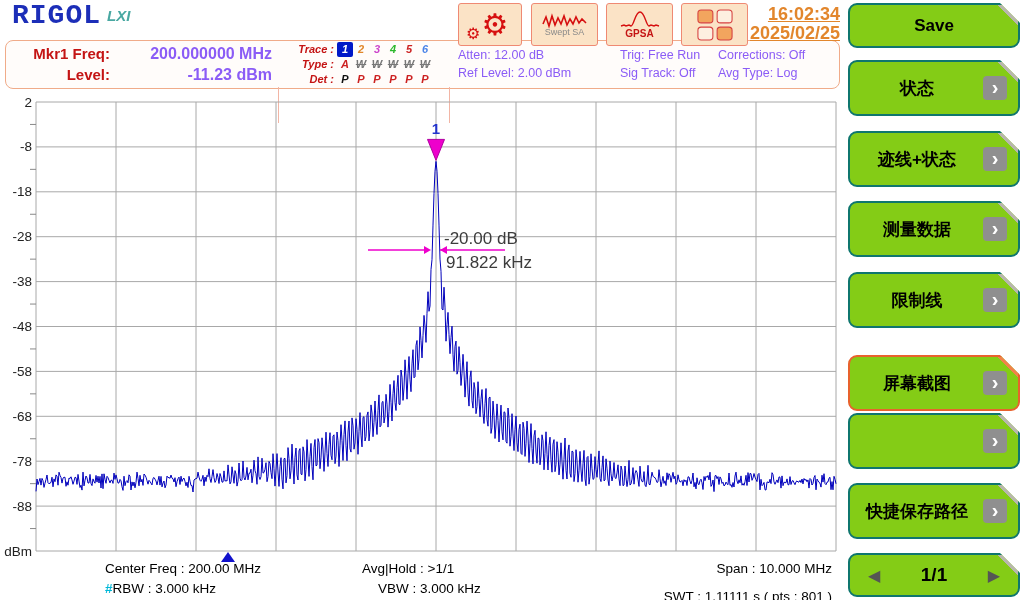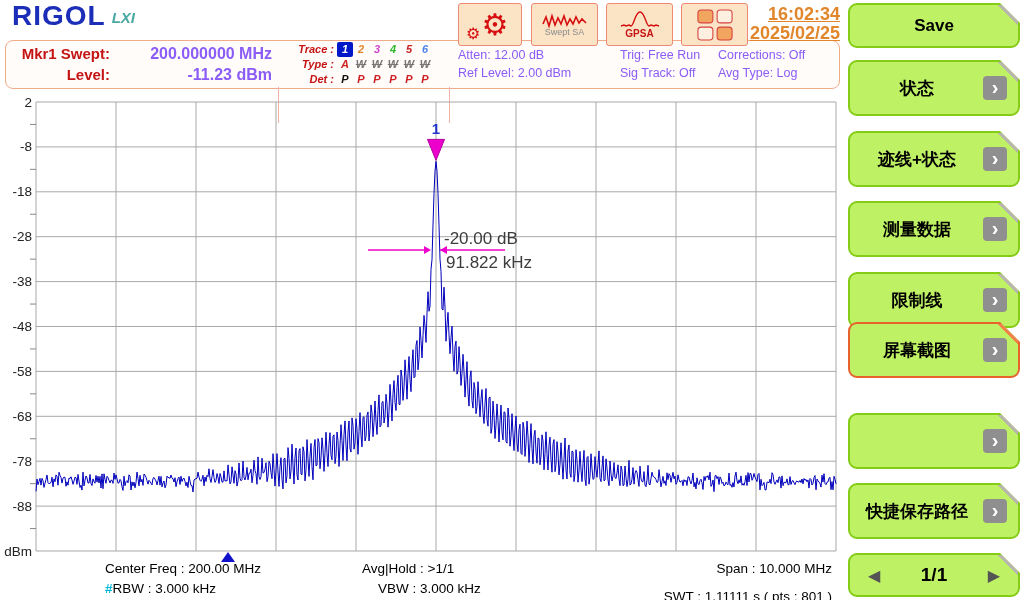--- a/index.html
+++ b/index.html
@@ -2,21 +2,21 @@
 <html><head>
 <meta charset="utf-8">
 <style>
   * { margin:0; padding:0; box-sizing:border-box; }
   html,body { width:1024px; height:600px; }
   body { position:relative; width:1024px; height:600px; background:#ffffff;
          font-family:"Liberation Sans", sans-serif; overflow:hidden; }
 
   
   .logo-wrap { position:absolute; left:12px; top:0px; }
-  .logo-main { font-family:Liberation Sans, sans-serif; font-weight:bold; font-size:28px;
+  .logo-main { font-family:Liberation Mono, monospace; font-weight:bold; font-size:28px;
                color:#1c2eb8; letter-spacing:1px; }
   .logo-lxi  { font-style:italic; font-weight:bold; font-size:15px; color:#49a8a2;
                margin-left:6px; position:relative; top:-2px; }
 
   
   .info-box { position:absolute; left:5px; top:40px; width:835px; height:49px;
               border:1px solid #f0ab89; border-radius:8px; background:#fffcfa; }
   .mkr-block { position:absolute; left:10px; top:43px; width:262px; height:42px; }
   .mkr-row { display:flex; height:21px; line-height:21px; }
   .mkr-lab { width:100px; text-align:right; color:#c41414; font-weight:bold; font-size:15px; }
@@ -46,21 +46,21 @@
   
   .chart-wrap { position:absolute; left:0; top:95px; width:845px; height:475px; }
 
   
   .sb-text { position:absolute; font-size:13.5px; color:#000; }
   .sb-cyan { color:#00b8d8; font-weight:bold; }
   .sb-right { text-align:right; }
 
   
   .side-btn { position:absolute; left:848px; width:172px; height:56px;
-              background:#bef264; border:2px solid #84cc16; border-radius:9px;
+              background:#84cc16; border:2px solid #0f766e; border-radius:9px;
               clip-path: polygon(0 0, calc(100% - 20px) 0, 100% 20px, 100% 100%, 0 100%); }
   .side-btn .fold { position:absolute; top:0; right:0; width:20px; height:20px;
               background:linear-gradient(to bottom left, #b9b6ae 50%, transparent 50.5%); }
   .side-btn.active { border-color:#e8622d; }
   .side-btn.active .fold { background:linear-gradient(to bottom left, #f0824a 50%, transparent 50.5%); }
   .side-label { position:absolute; left:10px; right:44px; top:0; bottom:0;
                 display:flex; align-items:center; justify-content:center;
                 font-size:17px; font-weight:bold; color:#000; }
   .chev { position:absolute; right:11px; top:50%; transform:translateY(-50%);
           width:24px; height:24px; background:#8f8f8f; border-radius:4px; color:#fff;
@@ -80,21 +80,21 @@
   <span class="logo-main">RIGOL</span><span class="logo-lxi">LXI</span>
 </div>
 
 <div class="info-box">
   <span class="vdiv" style="left:272px"></span>
   <span class="vdiv" style="left:443px"></span>
 </div>
 
 <div class="mkr-block">
   <div class="mkr-row">
-    <span class="mkr-lab">Mkr1 Swept:</span>
+    <span class="mkr-lab">Mkr1 Freq:</span>
     <span class="mkr-val">200.000000 MHz</span>
   </div>
   <div class="mkr-row">
     <span class="mkr-lab">Level:</span>
     <span class="mkr-val">-11.23 dBm</span>
   </div>
 </div>
 
 <div class="trace-table">
     <div class="trace-row">
@@ -253,21 +253,21 @@
     <div class="side-btn" style="top: 201px;">
       <span class="fold"></span>
       <span class="side-label">测量数据</span>
       <span class="chev">›</span>
     </div>
     <div class="side-btn" style="top: 272px;">
       <span class="fold"></span>
       <span class="side-label">限制线</span>
       <span class="chev">›</span>
     </div>
-    <div class="side-btn active" style="top: 322px;">
+    <div class="side-btn active" style="top: 355px;">
       <span class="fold"></span>
       <span class="side-label">屏幕截图</span>
       <span class="chev">›</span>
     </div>
     <div class="side-btn" style="top: 413px;">
       <span class="fold"></span>
       <span class="chev">›</span>
     </div>
     <div class="side-btn" style="top: 483px;">
       <span class="fold"></span>

